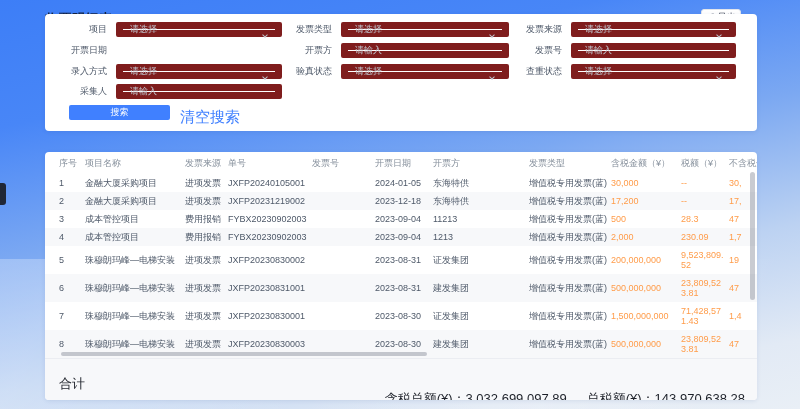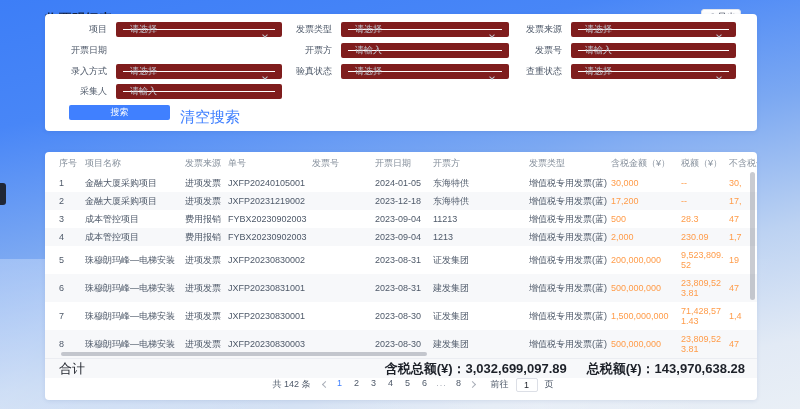--- a/index.html
+++ b/index.html
@@ -53,21 +53,21 @@
   tbody tr:nth-child(even) { background:#F7F8FA; }
   td.amt { color:#FF9C4A; }
   td.wrap { white-space:normal; word-break:break-all; }
 
   .hscroll { position:absolute; left:16px; bottom:2px; width:366px; height:4px; background:rgba(60,70,90,.28); border-radius:2px; cursor:pointer; }
   .vscroll { position:absolute; right:2px; top:20px; width:5px; height:128px; background:rgba(60,70,90,.28); border-radius:3px; cursor:pointer; }
 
   .tfoot { flex:0 0 20px; background:#F7F8FA; border-top:1px solid #EBEDF2; display:flex; align-items:center;
     font-size:13px; color:#1D2129; padding:0 12px 0 14px; }
   .tfoot .sum-wrap { margin-left:auto; display:flex; gap:20px; }
-  .tfoot .sum-item { font-weight:bold; color:#1D2129; }
+  .tfoot .sum-item { font-weight:normal; color:#1D2129;margin-top:31px; }
 
   .pager { flex:1; display:flex; align-items:flex-start; justify-content:center; gap:3px; font-size:9px; color:#4E5969;padding-left:24px; }
   .pg-total { margin-right:5px; color:#4E5969; }
   .pg-arrow { position:relative; width:12px; height:12px; cursor:pointer; }
   .pg-arrow i { position:absolute; top:3.5px; width:5px; height:5px; border-left:1px solid #A9AEB8; border-bottom:1px solid #A9AEB8; }
   .pg-prev i { left:4px; transform:rotate(45deg); }
   .pg-next i { left:2px; transform:rotate(225deg); }
   .pg-item { min-width:12px; text-align:center; cursor:pointer; color:#4E5969; }
   .pg-item.active { color:#4080FF; }
   .pg-item.dots { color:#A9AEB8; letter-spacing:1px; }

